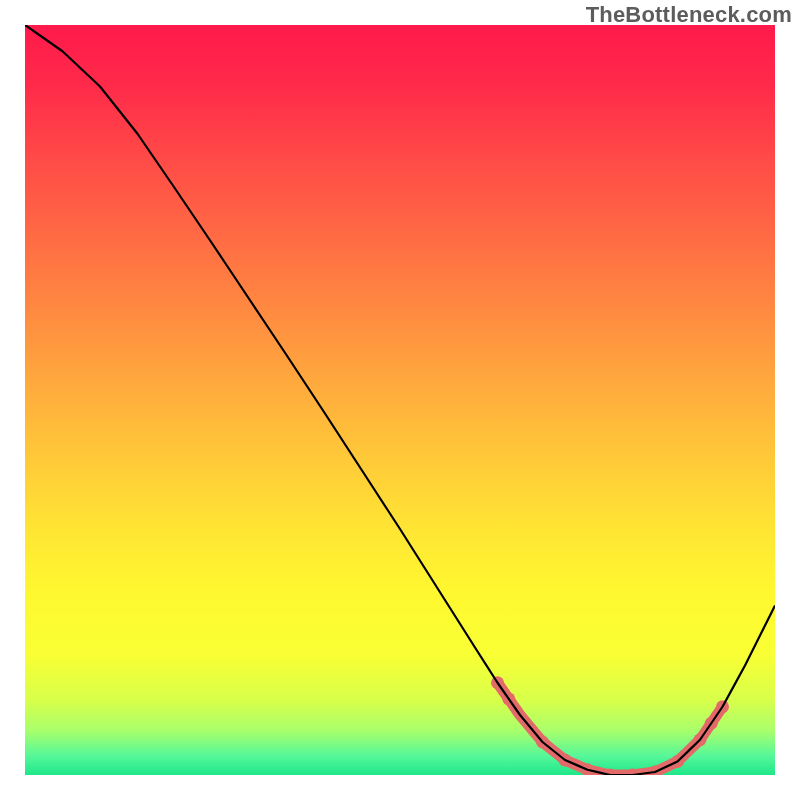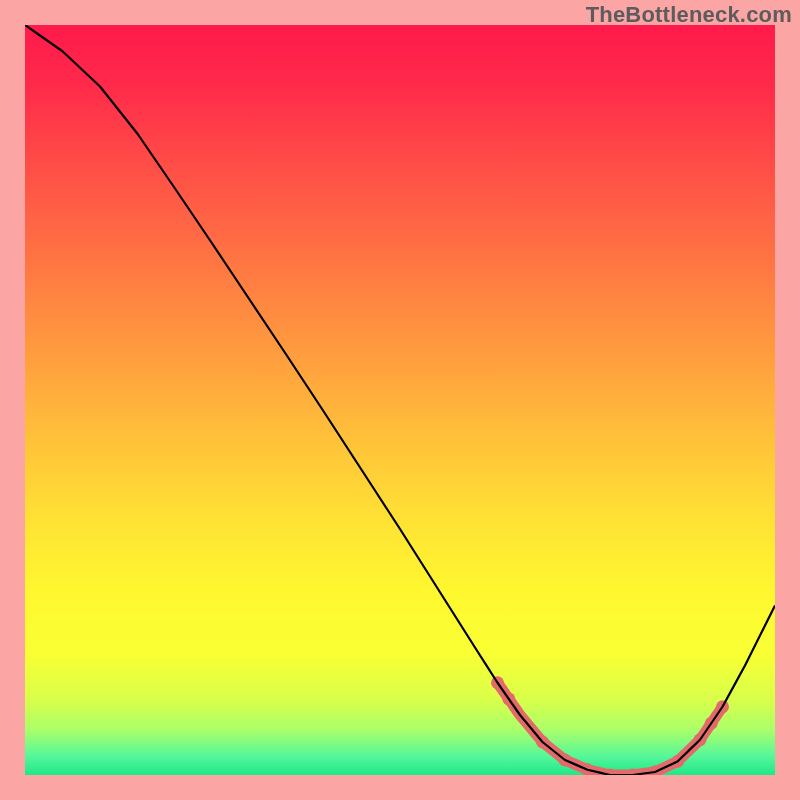--- a/index.html
+++ b/index.html
@@ -8,21 +8,21 @@
     width: 800px;
     height: 800px;
     background: #000;
     overflow: hidden;
     font-family: Arial, Helvetica, sans-serif;
   }
   .frame {
     position: relative;
     width: 800px;
     height: 800px;
-    background: #fca5a5;
+    background: #ffffff;
   }
   .watermark {
     position: absolute;
     top: 2px;
     right: 8px;
     color: #5c5c5c;
     font-size: 22px;
     font-weight: 600;
     letter-spacing: 0.2px;
     z-index: 5;

